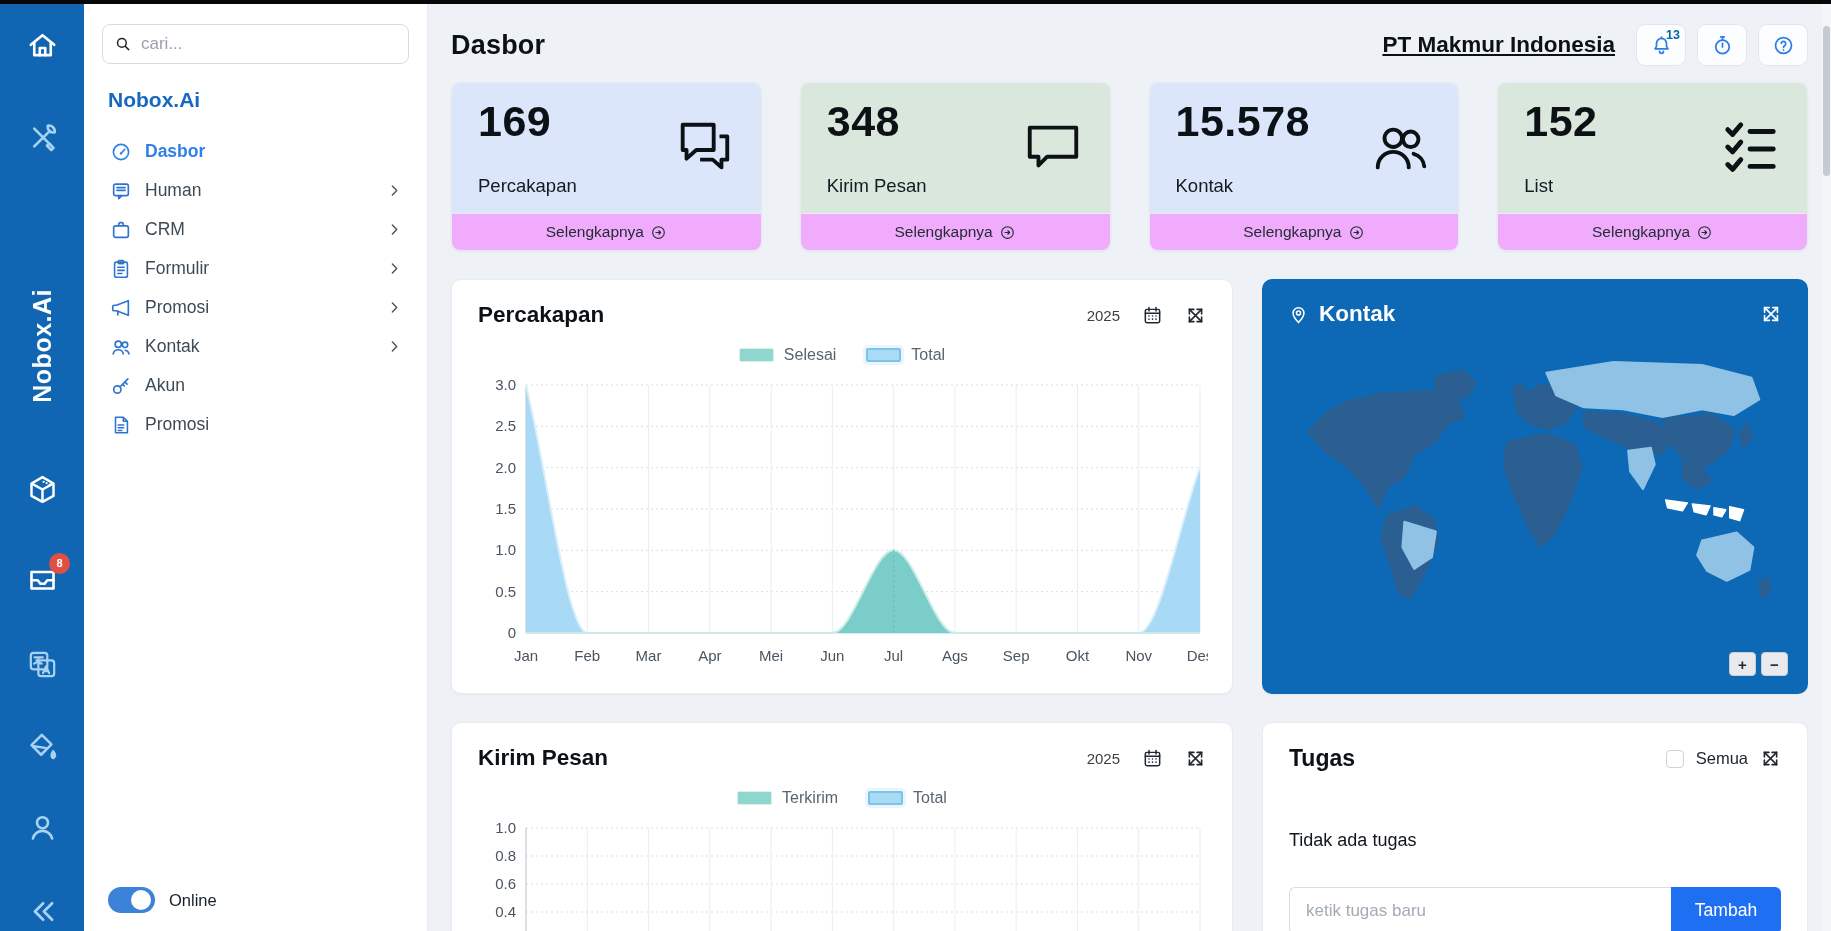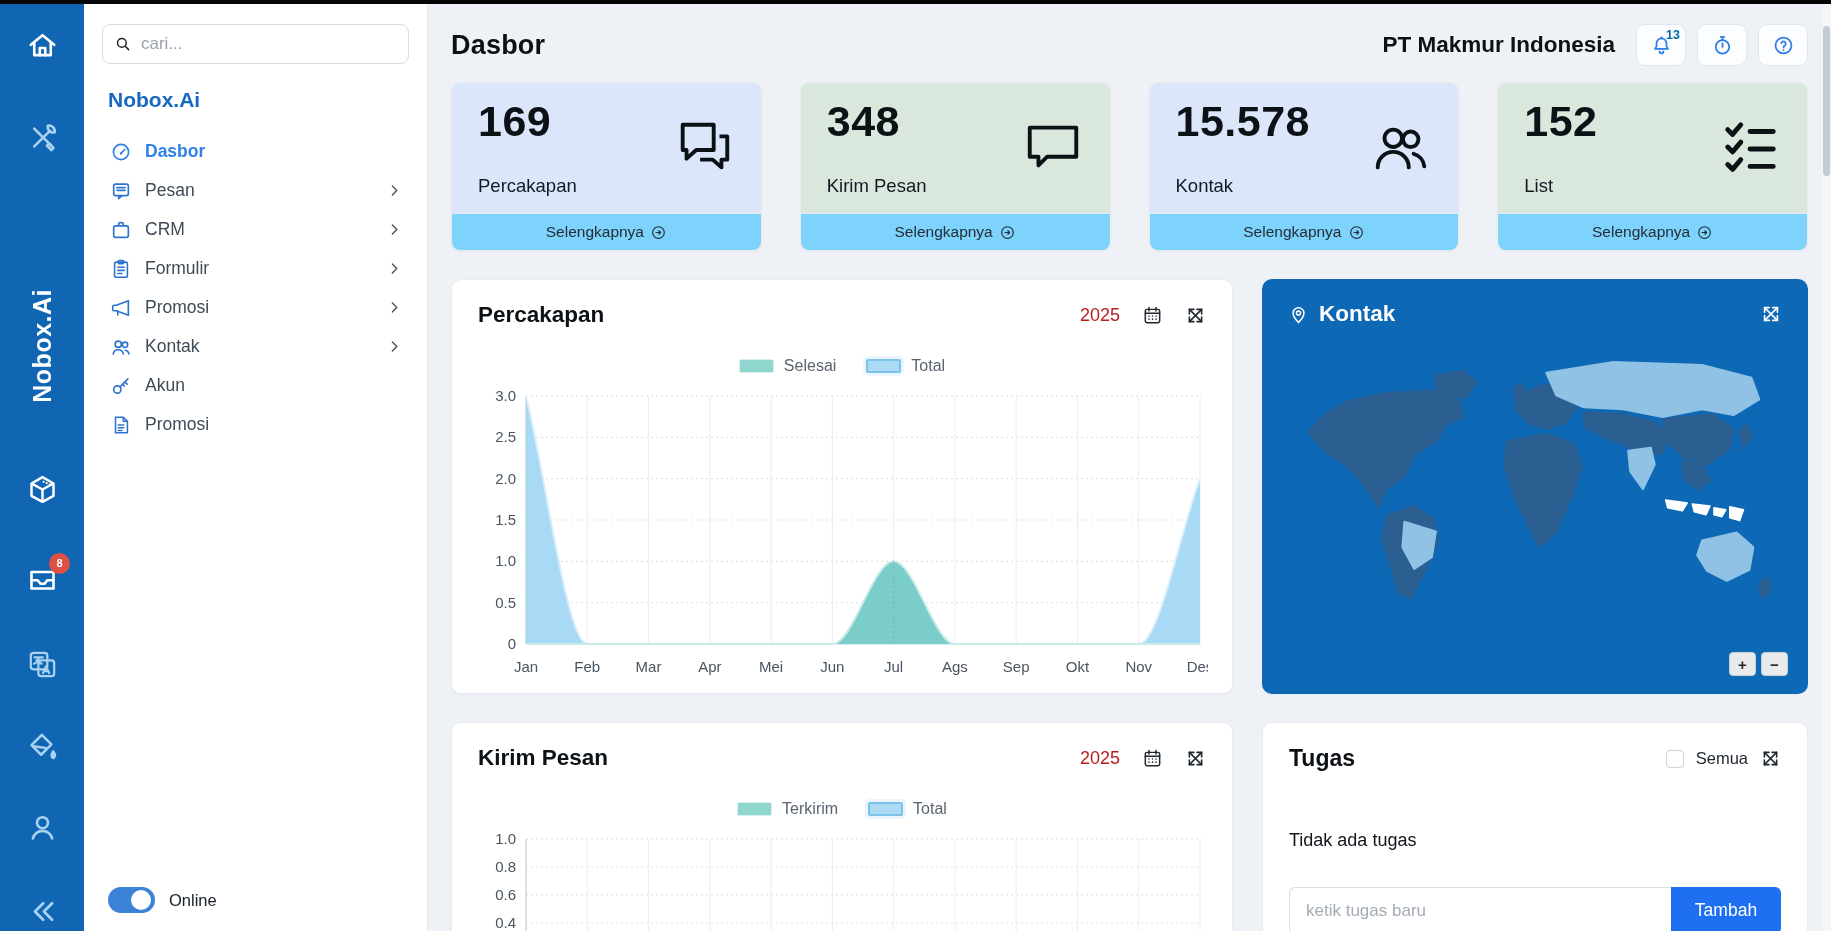--- a/index.html
+++ b/index.html
@@ -33,44 +33,44 @@
   .sb-bottom { position:absolute; left:24px; bottom:18px; display:flex; align-items:center; gap:14px; }
   .toggle { width:47px; height:26px; border-radius:13px; background:#3b82d8; position:relative; cursor:pointer; }
   .toggle .knob { position:absolute; top:3px; right:4px; width:20px; height:20px; border-radius:50%; background:#fff; }
   .online-lbl { font-size:16.5px; color:#16202a; }
 
   
   .main { position:absolute; left:429px; top:4px; right:9px; bottom:0; padding:20px 14px 0 22px; }
   .hdr { display:flex; align-items:center; }
   .page-title { font-size:27px; font-weight:800; letter-spacing:.2px; }
   .hdr-right { margin-left:auto; display:flex; align-items:center; gap:11px; }
-  .company { font-size:22.5px; font-weight:700; margin-right:10px; }
+  .company { font-size:22.5px; font-weight:700; margin-right:10px;text-decoration:underline; }
   .hdr-btn { width:50px; height:42px; border:1px solid #e0e7f0; background:#fbfdfe; border-radius:9px; display:flex; align-items:center; justify-content:center; position:relative; cursor:pointer; }
   .hdr-btn svg { width:23px; height:23px; color:#2d7ce8; }
   .hdr-badge { position:absolute; top:3px; right:5px; color:#0369a1; font-size:12.5px; font-weight:700; }
 
   .stats { margin-top:16px; display:grid; grid-template-columns:repeat(4,1fr); gap:38px; }
   .stat-card { border-radius:9px; overflow:hidden; background:#fff; border:1px solid #e7ebf0; box-shadow:0 1px 2px rgba(16,24,40,.05); }
   .stat-top { height:130px; padding:14px 10px; display:flex; align-items:center; position:relative; }
   .stat-top.blue { background:#dbe6fa; } .stat-top.green { background:#d9e7dd; }
   .stat-num { font-size:43px; font-weight:800; letter-spacing:.5px; position:absolute; top:14px; left:26px; }
   .stat-lbl { font-size:18.5px; color:#121a22; position:absolute; bottom:16px; left:26px; }
   .stat-ic { position:absolute; right:26px; top:50%; transform:translateY(-50%); width:62px; height:62px; color:#0c1116; }
   .stat-ic svg { width:100%; height:100%; }
-  .stat-foot { height:37px; background:#7dd3fc; border-top:1px solid #e8ebf0; display:flex; align-items:center; justify-content:center; gap:6px; font-size:15.5px; color:#242d36; cursor:pointer; }
+  .stat-foot { height:37px; background:#f0abfc; border-top:1px solid #e8ebf0; display:flex; align-items:center; justify-content:center; gap:6px; font-size:15.5px; color:#242d36; cursor:pointer; }
   .stat-foot svg { width:17px; height:17px; color:#242d36; }
 
   .panels { margin-top:28px; display:grid; grid-template-columns:782px 1fr; gap:29px; }
   .panel { background:#fff; border:1px solid #e8ecf1; border-radius:10px; box-shadow:0 1px 2px rgba(16,24,40,.04); height:415px; padding:22px 26px; }
   .panel-hd { display:flex; align-items:center; }
   .panel-title { font-size:22.5px; font-weight:800; }
   .panel-ctrl { margin-left:auto; display:flex; align-items:center; gap:22px; }
-  .year-lbl { font-size:18px; color:#b91c1c; cursor:pointer; }
+  .year-lbl { font-size:15px; color:#404040; cursor:pointer; }
   .ctrl-ic { width:21px; height:21px; color:#1f2730; cursor:pointer; }
-  .legend { margin-top:28px; display:flex; justify-content:center; gap:30px; height:20px; }
+  .legend { margin-top:17px; display:flex; justify-content:center; gap:30px; height:20px; }
   .leg-item { display:flex; align-items:center; gap:10px; cursor:pointer; }
   .leg-sw { width:35px; height:14px; border-radius:2px; }
   .leg-sw.teal { background:#8fd6cf; border:1px solid #d9f1ee; }
   .leg-sw.blue { background:#abdaf5; border:2px solid #7cc3ea; box-shadow:0 0 0 3px #eaf5fd; }
   .leg-txt { font-size:16px; color:#5a6470; }
   .chart-svg { display:block; margin-top:8px; }
 
   .map-card { background:#0d68b5; border:none; color:#fff; position:relative; }
   .map-title { display:flex; align-items:center; gap:10px; font-size:22.5px; font-weight:800; color:#fff; }
   .map-title svg { width:21px; height:21px; color:#fff; }
@@ -202,21 +202,21 @@
         <span class="lbl">Dasbor</span>
       </div>
       <div class="menu-item">
         <svg class="mi" viewBox="0 0 24 24">
           <g fill="none" stroke="currentColor" stroke-width="1.8" stroke-linejoin="round">
             <rect x="4" y="4.5" width="16" height="12.5" rx="2"></rect>
             <path d="M7.5 8.3h9M7.5 11.3h9" stroke-linecap="round"></path>
             <path d="M9.5 17v3.4L13 17"></path>
           </g>
         </svg>
-        <span class="lbl">Pesan</span>
+        <span class="lbl">Human</span>
         <svg class="chev" viewBox="0 0 24 24">
           <path d="M9 5.5l6.2 6.5L9 18.5" fill="none" stroke="currentColor" stroke-width="2" stroke-linecap="round" stroke-linejoin="round"></path>
         </svg>
       </div>
       <div class="menu-item">
         <svg class="mi" viewBox="0 0 24 24">
           <g fill="none" stroke="currentColor" stroke-width="1.8" stroke-linejoin="round">
             <rect x="4" y="7.5" width="16" height="12.5" rx="2"></rect>
             <path d="M9.5 7.5V5.7A1.7 1.7 0 0 1 11.2 4h1.6a1.7 1.7 0 0 1 1.7 1.7v1.8"></path>
           </g>

